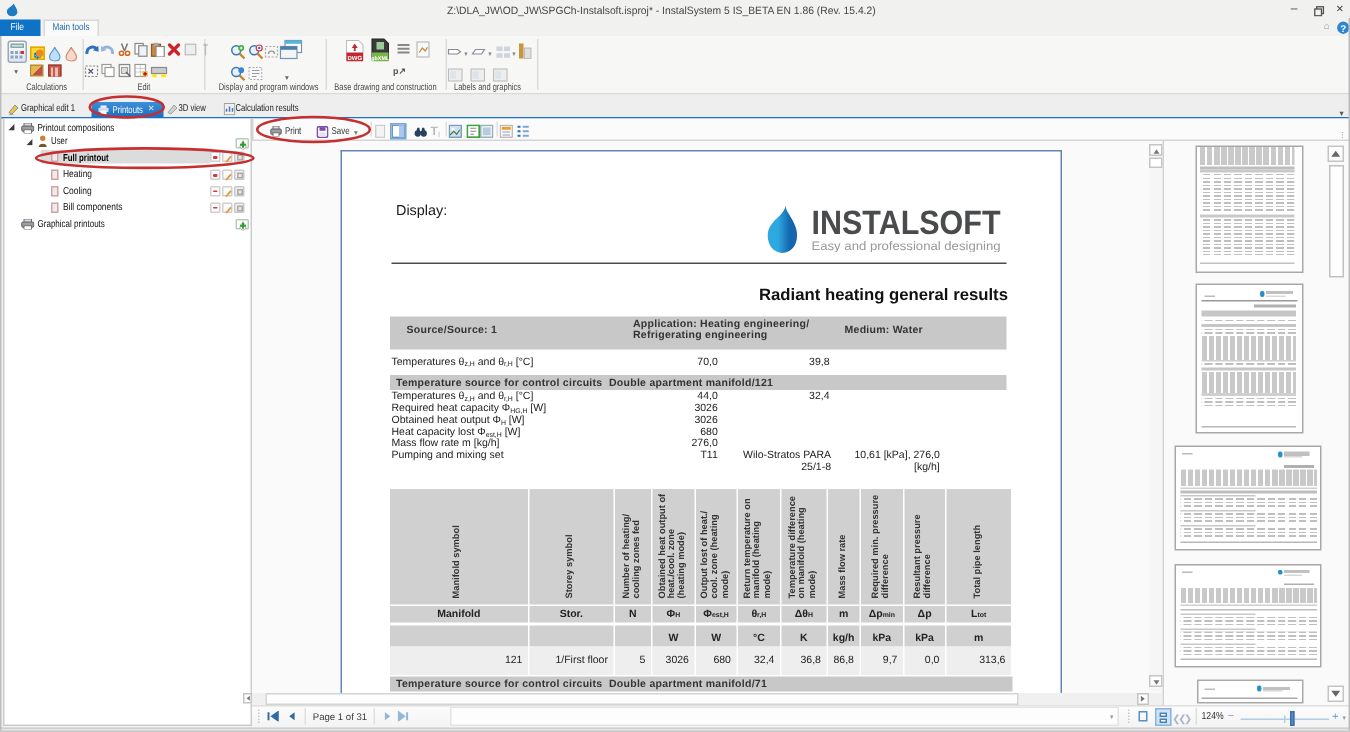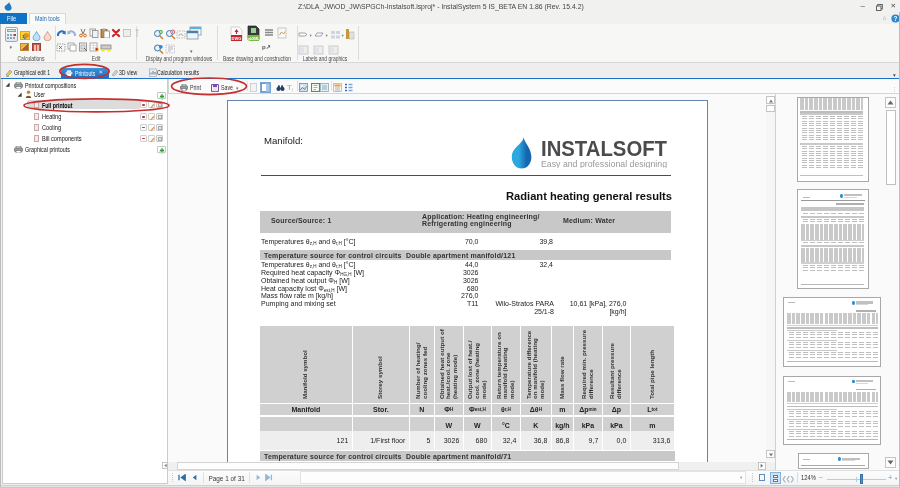--- a/index.html
+++ b/index.html
@@ -370,21 +370,21 @@
     <rect x="1.5" y="1.5" width="6" height="2" fill="#e8a030"></rect>
     <path d="M2,5 h5 M2,7 h5" stroke="#99b" stroke-width="0.8"></path>
   </svg>
 <svg class="ab" style="left:344px;top:83px" width="9" height="9" viewBox="0 0 9 9">
     <path d="M1,1.5 h2 M1,4.5 h2 M1,7.5 h2" stroke="#2a6fc0" stroke-width="1.4"></path>
     <path d="M4.5,1.5 h4 M4.5,4.5 h4 M4.5,7.5 h4" stroke="#7aa7d8" stroke-width="1.4"></path>
   </svg>
 <div class="t" style="left:893px;top:72.4px;font-size:5.5px;color:#555;font-weight:normal;">▾</div>
 <div class="t" style="left:892px;top:86.5px;font-size:5px;color:#999;font-weight:normal;width:6px;transform:rotate(90deg);">⋯</div>
 <div class="ab" style="left:227px;top:100px;width:481px;height:362px;background:#fff;border:1.6px solid #6584b2;border-bottom:none;"></div>
-<div class="t" style="left:264px;top:134.5px;font-size:9.6px;color:#1a1a1a;font-weight:normal;">Manifold:</div>
+<div class="t" style="left:264px;top:134.5px;font-size:9.6px;color:#1a1a1a;font-weight:normal;">Display:</div>
 <svg class="ab" style="left:511px;top:134.8px" width="23" height="34.5" viewBox="0 0 23 31" preserveAspectRatio="none">
 <defs>
       <linearGradient id="dg" x1="0" y1="0" x2="1" y2="0">
         <stop offset="0.35" stop-color="#2da8e0"></stop>
         <stop offset="0.75" stop-color="#1467ae"></stop>
       </linearGradient>
     </defs>
 <path d="M13.2,0.5 C12.2,3.5 13.8,5.2 15.8,8.2 C18.2,11.8 20.4,15.4 20.4,19.8 C20.4,25.8 16.2,30.2 10.6,30.2 C5,30.2 0.8,25.8 0.8,19.8 C0.8,14.6 4.6,11.4 8.2,8.4 C11,6.1 12.9,3.4 13.2,0.5 Z" fill="url(#dg)"></path>
   </svg>
 <svg class="ab" style="left:541px;top:138px" width="130" height="30">

